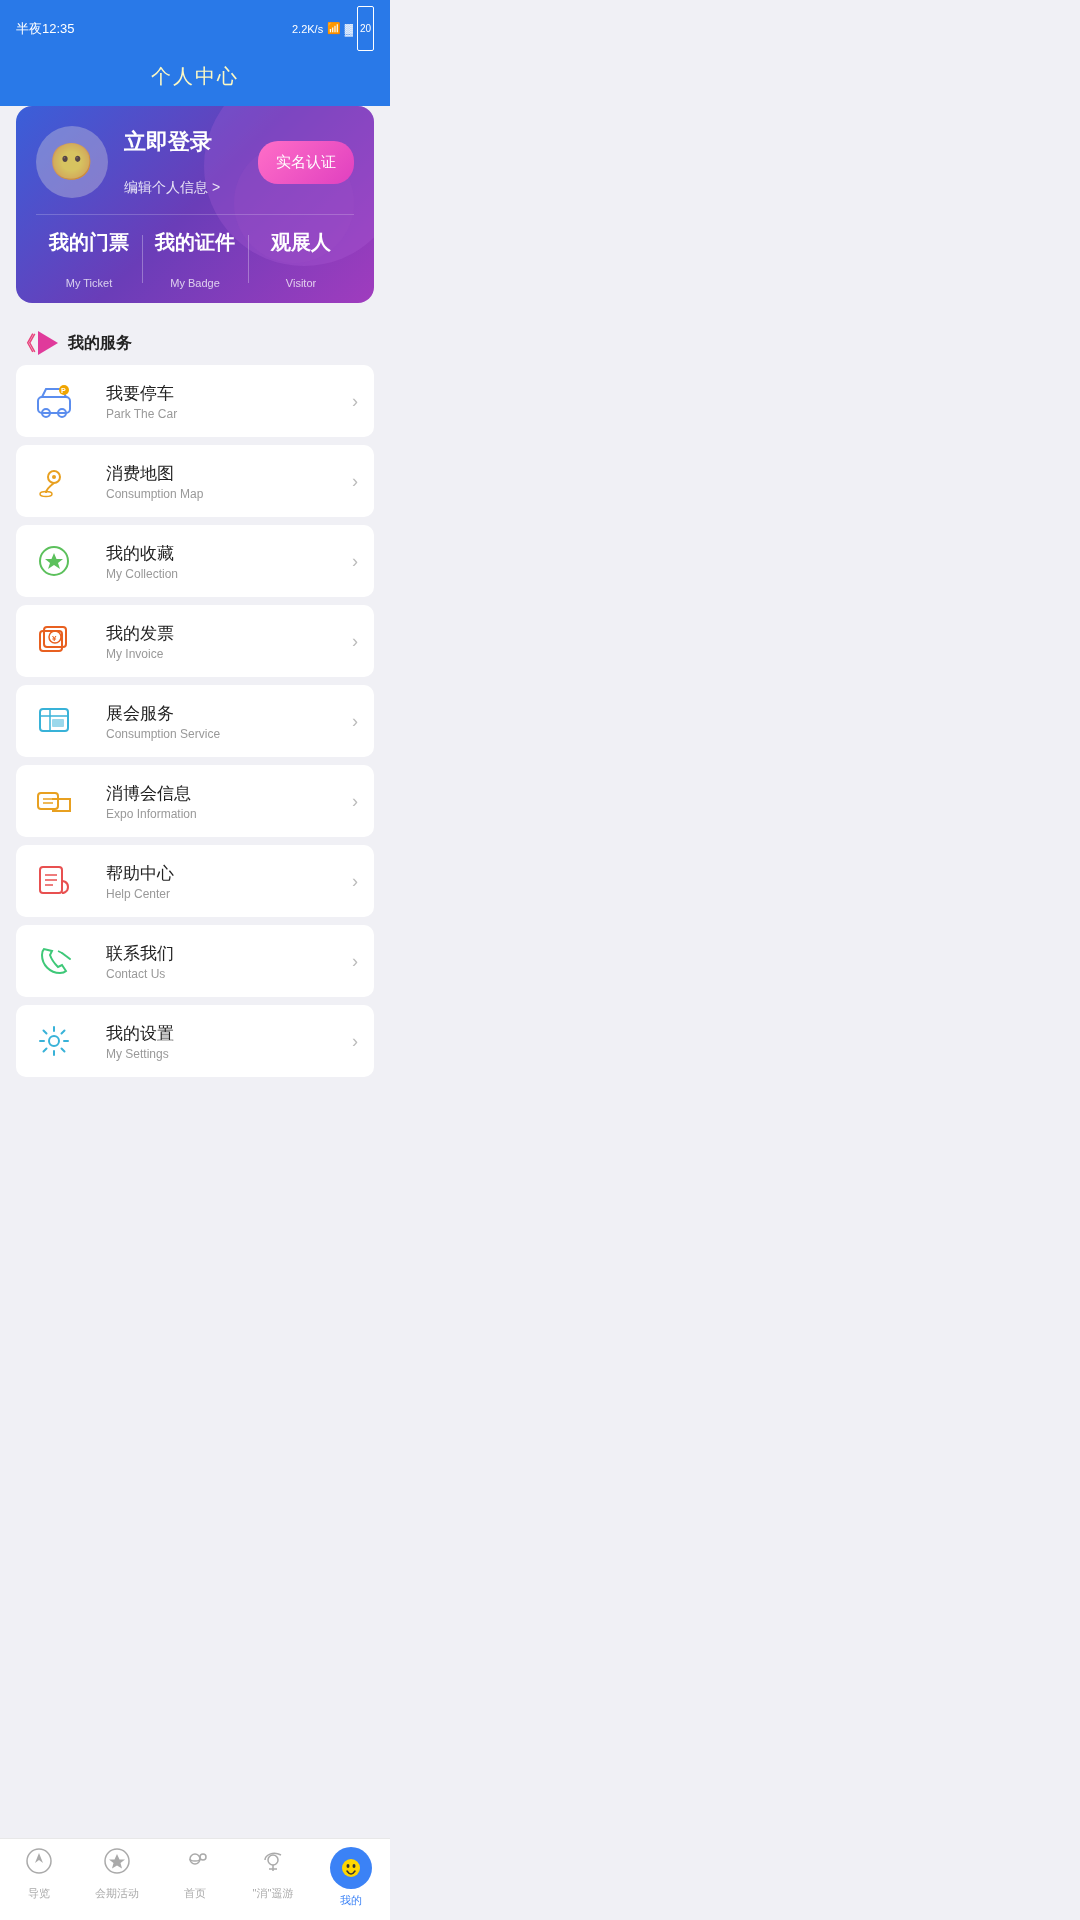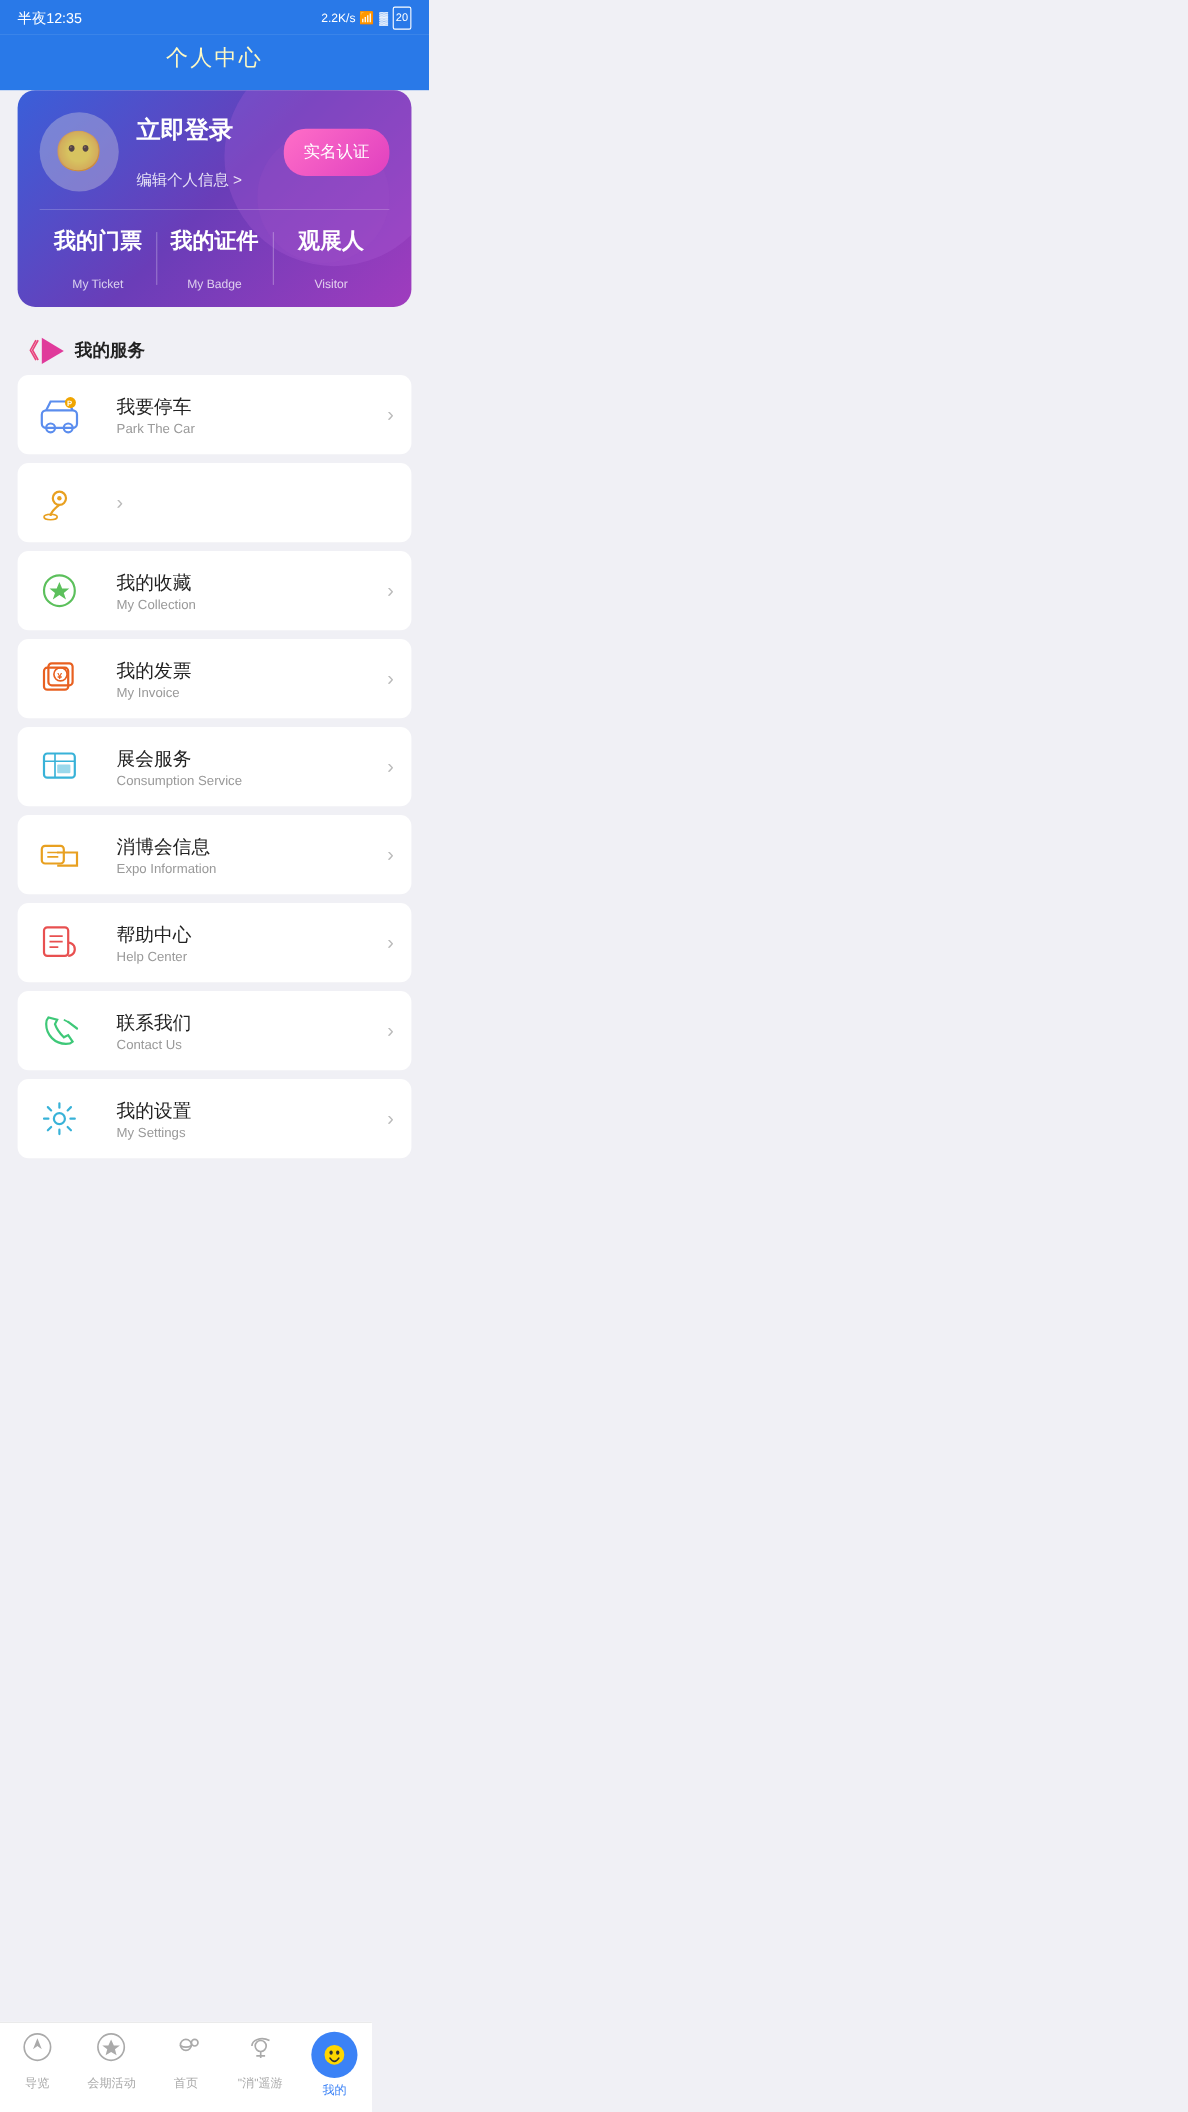--- a/index.html
+++ b/index.html
@@ -25,21 +25,21 @@
     }
     .status-right {
       display: flex;
       align-items: center;
       gap: 4px;
       font-size: 11px;
     }
     .battery {
       border: 1.5px solid white;
       border-radius: 2px;
-      padding: 4px 2px;
+      padding: 16px 2px;
       font-size: 10px;
       position: relative;
     }
 
     
     .header {
       background: #2979e8;
       text-align: center;
       padding: 8px 0 16px;
       color: #fef9c3;
@@ -240,21 +240,21 @@
       color: #bbb;
       font-size: 18px;
       font-weight: 300;
     }
 
     
     .bottom-nav {
       position: fixed;
       bottom: 0;
       left: 0;
-      width: 338px;
+      width: 390px;
       background: white;
       display: flex;
       border-top: 1px solid #e8e8e8;
       padding: 8px 0 12px;
     }
     .nav-item {
       flex: 1;
       display: flex;
       flex-direction: column;
       align-items: center;
@@ -368,20 +368,24 @@
 
     <div class="menu-item">
       <div class="menu-icon icon-map">
         <svg viewBox="0 0 36 36" fill="none" xmlns="http://www.w3.org/2000/svg">
           <circle cx="18" cy="14" r="6" stroke="#e8a020" stroke-width="2" fill="none"></circle>
           <circle cx="18" cy="14" r="2" fill="#e8a020"></circle>
           <path d="M18 20 C18 20 10 26 10 30" stroke="#e8a020" stroke-width="2" fill="none"></path>
           <ellipse cx="10" cy="31" rx="6" ry="2.5" stroke="#e8a020" stroke-width="1.5" fill="none"></ellipse>
         </svg>
       </div>
+      <div class="menu-text">
+        <div class="menu-cn">消费地图</div>
+        <div class="menu-en">Consumption Map</div>
+      </div>
       <span class="menu-arrow">›</span>
     </div>
 
     <div class="menu-item">
       <div class="menu-icon icon-collection">
         <svg viewBox="0 0 36 36" fill="none" xmlns="http://www.w3.org/2000/svg">
           <circle cx="18" cy="18" r="14" stroke="#5cc05c" stroke-width="2" fill="none"></circle>
           <polygon points="18,10 20.5,16 27,16 22,20 24,26 18,22 12,26 14,20 9,16 15.5,16" fill="#5cc05c"></polygon>
         </svg>
       </div>

